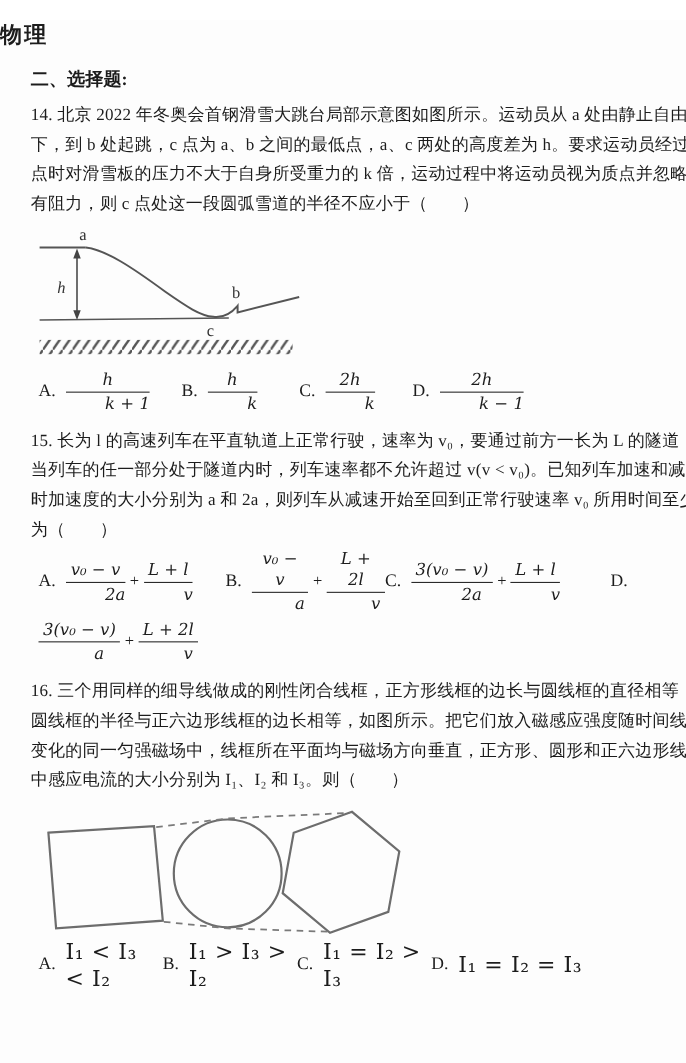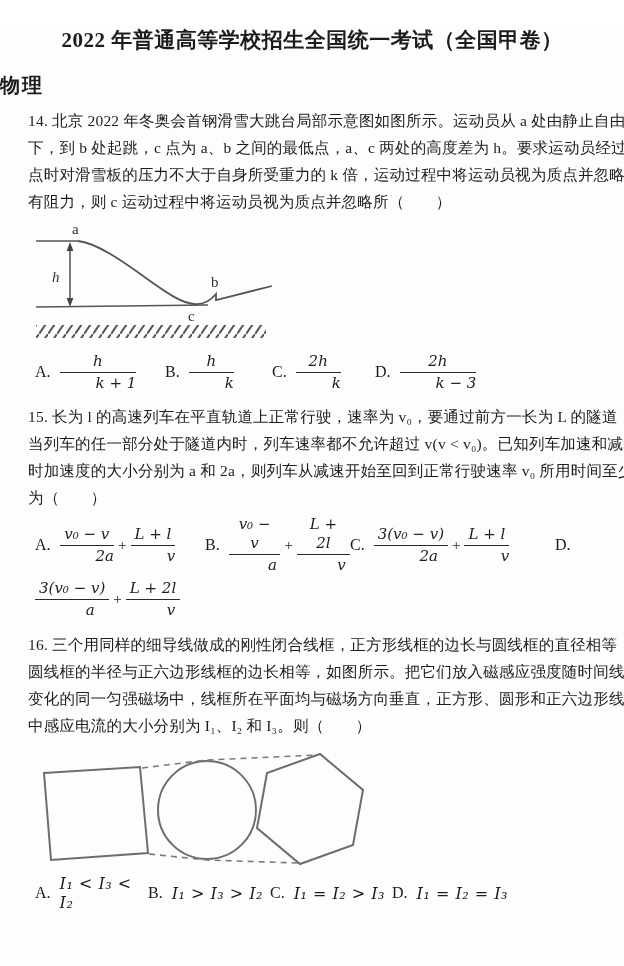--- a/index.html
+++ b/index.html
@@ -48,39 +48,39 @@
   .olabel{margin-right:9px;font-size:16px;}
   .frac{
     display:inline-block;text-align:center;vertical-align:middle;
     font-style:italic;font-size:15px;line-height:1.25;
     font-family:"DejaVu Serif","Liberation Serif",serif;
   }
   .frac .num{display:block;border-bottom:1.2px solid #2a2a2a;padding:0 4px 1px 4px;}
   .frac .den{display:block;padding-top:1px;margin-left:36px;}
   .plus{margin:0 4px;font-size:15px;}
   .mathtxt{
-    font-style:italic;font-size:16px;
+    font-size:20px;
     font-family:"DejaVu Serif","Liberation Serif",serif;
     letter-spacing:0.5px;
   }
   svg text{font-family:"Liberation Serif","DejaVu Serif",serif;}
 </style>
 </head>
 <body>
 
 <div class="page">
 
-  <div class="title1">2022 年普通高等学校招生全国统一考试（全国甲卷）</div>
   <div class="title2">物理</div>
+  <div class="section-heading">二、选择题:</div>
 
   <div class="qtext">
     <div class="qline">14. 北京 2022 年冬奥会首钢滑雪大跳台局部示意图如图所示。运动员从 a 处由静止自由滑</div>
     <div class="qline">下，到 b 处起跳，c 点为 a、b 之间的最低点，a、c 两处的高度差为 h。要求运动员经过一</div>
     <div class="qline">点时对滑雪板的压力不大于自身所受重力的 k 倍，运动过程中将运动员视为质点并忽略所</div>
-    <div class="qline">有阻力，则 c 运动过程中将运动员视为质点并忽略所（　　）</div>
+    <div class="qline">有阻力，则 c 点处这一段圆弧雪道的半径不应小于（　　）</div>
   </div>
 
   <svg class="fig14" width="290" height="128" viewBox="0 0 290 128">
 
     <path d="M6,24 H48" stroke="#555" stroke-width="1.6" fill="none"></path>
 
     <path d="M48,24 C66,26 90,42 120,64 C140,78 152,86 164,87 C172,88 180,84 186,77 L186,83 L242,69" stroke="#555" stroke-width="1.8" fill="none"></path>
 
     <path d="M6,90 L178,88" stroke="#555" stroke-width="1.4" fill="none"></path>
 
@@ -122,21 +122,21 @@
       <span class="olabel">C.</span>
       <span class="frac">
           <span class="num">2h</span>
           <span class="den">k</span>
         </span>
     </div>
     <div class="opt">
       <span class="olabel">D.</span>
       <span class="frac">
           <span class="num">2h</span>
-          <span class="den">k − 3</span>
+          <span class="den">k − 1</span>
         </span>
     </div>
   </div>
 
   <div class="qtext">
     <div class="qline">15. 长为 l 的高速列车在平直轨道上正常行驶，速率为 v₀，要通过前方一长为 L 的隧道，</div>
     <div class="qline">当列车的任一部分处于隧道内时，列车速率都不允许超过 v(v &lt; v₀)。已知列车加速和减速</div>
     <div class="qline">时加速度的大小分别为 a 和 2a，则列车从减速开始至回到正常行驶速率 v₀ 所用时间至少</div>
     <div class="qline">为（　　）</div>
   </div>

